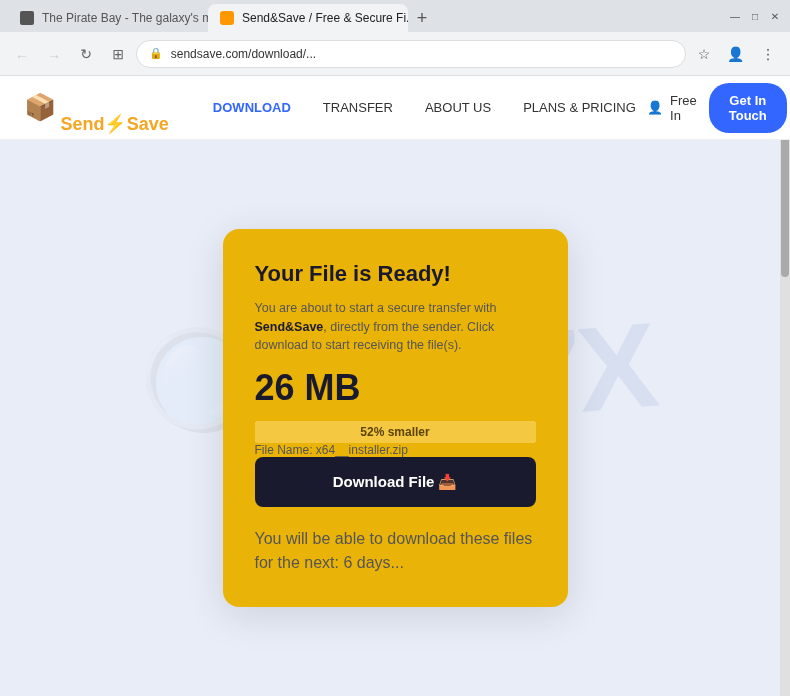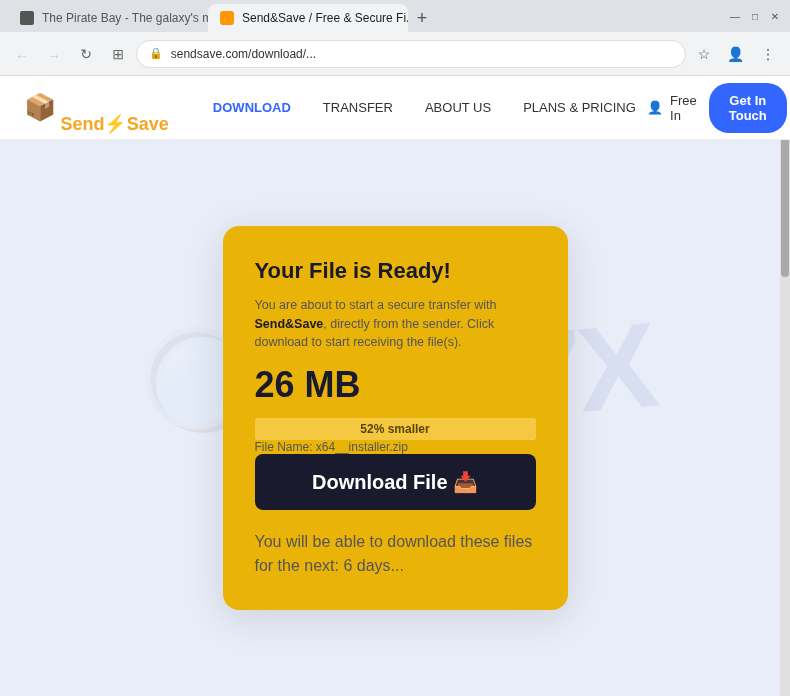--- a/index.html
+++ b/index.html
@@ -54,21 +54,21 @@
     
     .card { background: #eab308; border-radius: 16px; padding: 32px; width: 345px; box-shadow: 0 8px 40px rgba(0,0,0,0.12); }
     .card-title { font-size: 22px; font-weight: 700; color: #1a1a2e; margin-bottom: 12px; }
     .card-desc { font-size: 12.5px; color: #555; line-height: 1.5; margin-bottom: 12px; }
     .card-desc strong { color: #1a1a2e; }
     .file-size { font-size: 36px; font-weight: 900; color: #1a1a2e; margin-bottom: 12px; }
     .progress-bar { background: #f5e6a0; border-radius: 4px; height: 22px; position: relative; display: flex; align-items: center; justify-content: center; }
     .progress-bar-fill { position: absolute; left: 0; top: 0; bottom: 0; background: #f5c842; border-radius: 4px; width: 100%; }
     .progress-label { position: relative; z-index: 1; font-size: 12px; font-weight: 600; color: #5a4400; }
     .file-name { font-size: 12px; color: #555; }
-    .download-btn { display: block; width: 100%; background: #1a1a2e; color: #fff; border: none; border-radius: 8px; padding: 16px; font-size: 20px; font-weight: 600; cursor: pointer; text-align: center; margin-bottom: 20px; }
+    .download-btn { display: block; width: 100%; background: #1a1a2e; color: #fff; border: none; border-radius: 8px; padding: 16px; font-size: 15px; font-weight: 600; cursor: pointer; text-align: center; margin-bottom: 20px; }
     .expiry-text { font-size: 16px; color: #555; line-height: 1.5; }
 
     
     .scrollbar { position: absolute; right: 0; top: 0; bottom: 0; width: 10px; background: #e0e0e0; }
     .scrollbar-thumb { width: 8px; margin: 1px; height: 200px; background: #aaa; border-radius: 4px; }
   </style>
 </head>
 <body>
 
 <div class="browser-frame">

